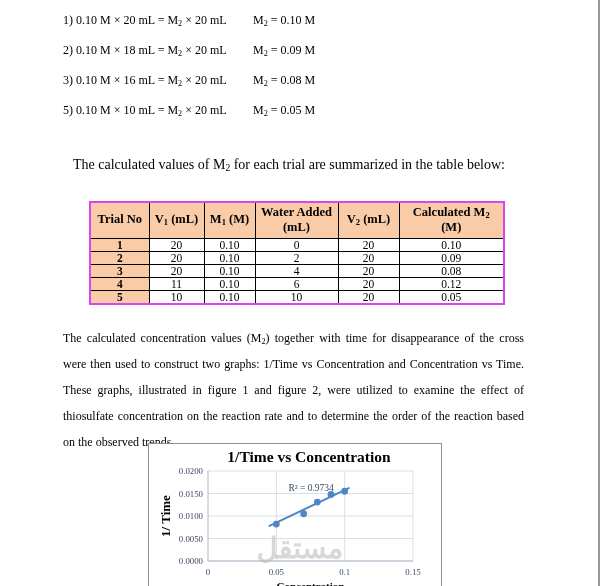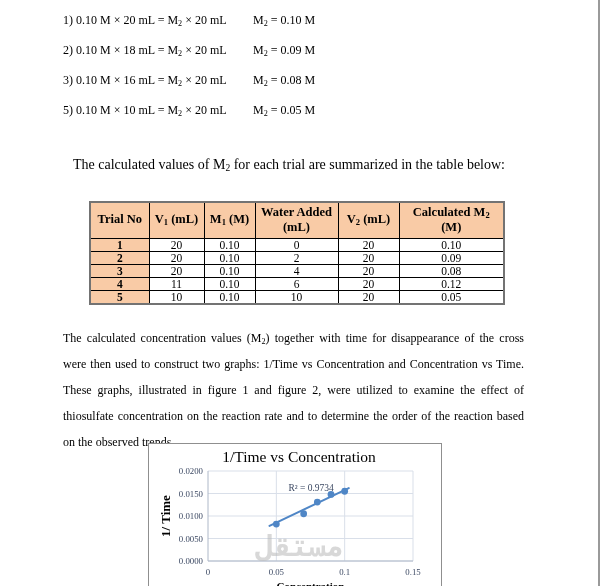--- a/index.html
+++ b/index.html
@@ -14,21 +14,21 @@
   }
   
   .equations { position:absolute; left:63px; top:5px; font-size:12px; line-height:30px; white-space:nowrap; }
   .eq-line .eq { display:inline-block; width:190px; }
   sub { font-size:0.68em; vertical-align:-0.25em; line-height:0; }
   
   .para1 { position:absolute; left:63px; top:157px; font-size:14px; white-space:nowrap;margin-left:10px; }
   
   table.results {
     position:absolute; left:89px; top:201px;
-    border-collapse:collapse; border:2px solid #737373;
+    border-collapse:collapse; border:2px solid #d946ef;
     table-layout:fixed; width:414px;
     text-align:center;
   }
   table.results th, table.results td { border:1px solid #000; overflow:hidden; }
   table.results th {
     background:#f9cba6; font-weight:bold; font-size:12.5px; line-height:1.25;
     height:36px; vertical-align:middle;
   }
   table.results td { font-size:11.5px; height:13px; line-height:1.05; vertical-align:middle; }
   table.results td.trial { background:#f9cba6; font-weight:bold; }
@@ -36,40 +36,40 @@
   .para2 {
     position:absolute; left:63px; top:325px; width:461px;
     font-size:12px; line-height:26px; text-align:justify;
   }
   
   .chart {
     position:absolute; left:148px; top:443px; width:294px; height:170px;
     border:1px solid #8f8f8f; background:#fff;
   }
   .chart-title {
-    position:absolute; left:4px; top:4px; width:100%;
-    text-align:center; font-weight:normal; font-size:15.5px; color:#000;
+    position:absolute; left:14px; top:4px; width:100%;
+    text-align:center; font-weight:bold; font-size:15.5px; color:#000;
   }
   .ylab {
     position:absolute; left:-29px; top:65px; width:90px; height:14px;
     transform:rotate(-90deg); text-align:center;
     font-weight:bold; font-size:13px;
   }
   .xlab {
     position:absolute; left:59px; top:136px; width:205px;
     text-align:center; font-weight:bold; font-size:11px;
   }
   .chart svg { position:absolute; left:0; top:0; }
   
   .watermark {
     position:absolute; left:151px; top:90px; transform:translateX(-50%);
     text-align:center; pointer-events:none;
   }
   .wm-ar {
-    font-family:Liberation Mono, monospace; font-weight:bold;
+    font-family:Liberation Serif, serif; font-weight:bold;
     font-size:29px; line-height:1; color:#b9b9b9; opacity:0.55;
   }
   .wm-dom {
     font-family:"DejaVu Sans", sans-serif; font-size:11.5px;
     letter-spacing:0.5px; color:#c0c0c0; opacity:0.6; margin-top:-1px;
   }
 </style>
 </head>
 <body>
 

